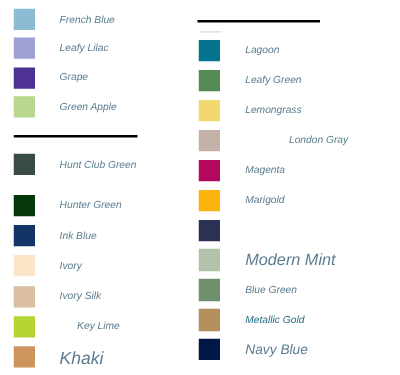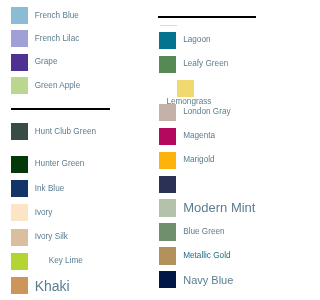--- a/index.html
+++ b/index.html
@@ -11,47 +11,48 @@
   }
   .page { position:relative; width:300px; height:300px; background:#ffffff; }
 
   .swatch-column { position:absolute; top:0; left:0; width:300px; height:300px; }
 
   .swatch-row { position:absolute; display:flex; align-items:center; }
 
   .swatch { width:16.8px; height:17.1px; flex:0 0 auto; }
 
   .swatch-label {
-    margin-left:7px;
+    margin-left:20px;
     font-size:8.2px;
     line-height:10px;
     position:relative;
     top:0.1px;
     will-change:opacity;          
     color:#5a7d90;
     white-space:nowrap;
+    font-style:italic;
   }
   .swatch-label.accent { color:#1d6b85; }
 
   .section-divider { position:absolute; background:#000000; height:1.7px; }
   .hairline        { position:absolute; background:#d9d9db; height:1px; }
 </style>
 </head>
 <body>
 
 <div class="page" id="page" style="background: rgb(255, 255, 255);">
   <div class="swatch-column" id="column-0">
       <div class="section-divider" style="left: 11.4px; top: 108.45px; width: 98.8px; background: rgb(0, 0, 0);"></div>
       <div class="swatch-row" style="left: 10.9px; top: 7px;">
         <div class="swatch" style="background: rgb(140, 188, 212); width: 16.8px; height: 17.1px;"></div>
         <span class="swatch-label" style="color: rgb(90, 125, 144); font-size: 8.2px;">French Blue</span>
       </div>
       <div class="swatch-row" style="left: 10.9px; top: 30.3px;">
         <div class="swatch" style="background: rgb(159, 160, 214); width: 16.8px; height: 17.1px;"></div>
-        <span class="swatch-label" style="color: rgb(90, 125, 144); font-size: 8.2px;">French Lilac</span>
+        <span class="swatch-label" style="color: rgb(90, 125, 144); font-size: 8.2px;">Leafy Lilac</span>
       </div>
       <div class="swatch-row" style="left: 10.9px; top: 53.6px;">
         <div class="swatch" style="background: rgb(77, 49, 147); width: 16.8px; height: 17.1px;"></div>
         <span class="swatch-label" style="color: rgb(90, 125, 144); font-size: 8.2px;">Grape</span>
       </div>
       <div class="swatch-row" style="left: 10.9px; top: 76.9px;">
         <div class="swatch" style="background: rgb(186, 215, 143); width: 16.8px; height: 17.1px;"></div>
         <span class="swatch-label" style="color: rgb(90, 125, 144); font-size: 8.2px;">Green Apple</span>
       </div>
       <div class="swatch-row" style="left: 10.9px; top: 123.4px;">
@@ -87,25 +88,25 @@
       <div class="section-divider" style="left: 158.4px; top: 16.4px; width: 97.8px; background: rgb(0, 0, 0);"></div>
       <div class="hairline" style="left: 159.7px; top: 25.2px; width: 17.7px; background: rgb(217, 217, 219);"></div>
       <div class="swatch-row" style="left: 159.4px; top: 31.7px;">
         <div class="swatch" style="background: rgb(4, 115, 143); width: 16.8px; height: 17.1px;"></div>
         <span class="swatch-label" style="color: rgb(90, 125, 144); font-size: 8.2px;">Lagoon</span>
       </div>
       <div class="swatch-row" style="left: 159.4px; top: 55.67px;">
         <div class="swatch" style="background: rgb(85, 138, 85); width: 16.8px; height: 17.1px;"></div>
         <span class="swatch-label" style="color: rgb(90, 125, 144); font-size: 8.2px;">Leafy Green</span>
       </div>
-      <div class="swatch-row" style="left: 159.4px; top: 79.64px; flex-direction: column;">
+      <div class="swatch-row" style="left: 159.4px; top: 79.64px;">
         <div class="swatch" style="background: rgb(241, 216, 111); width: 16.8px; height: 17.1px;"></div>
         <span class="swatch-label" style="color: rgb(90, 125, 144); font-size: 8.2px;">Lemongrass</span>
       </div>
-      <div class="swatch-row" style="left: 159.4px; top: 103.61px;">
+      <div class="swatch-row" style="left: 159.4px; top: 103.61px; gap: 35px;">
         <div class="swatch" style="background: rgb(196, 178, 168); width: 16.8px; height: 17.1px;"></div>
         <span class="swatch-label" style="color: rgb(90, 125, 144); font-size: 8.2px;">London Gray</span>
       </div>
       <div class="swatch-row" style="left: 159.4px; top: 127.58px;">
         <div class="swatch" style="background: rgb(180, 8, 92); width: 16.8px; height: 17.1px;"></div>
         <span class="swatch-label" style="color: rgb(90, 125, 144); font-size: 8.2px;">Magenta</span>
       </div>
       <div class="swatch-row" style="left: 159.4px; top: 151.55px;">
         <div class="swatch" style="background: rgb(252, 180, 12); width: 16.8px; height: 17.1px;"></div>
         <span class="swatch-label" style="color: rgb(90, 125, 144); font-size: 8.2px;">Marigold</span>

